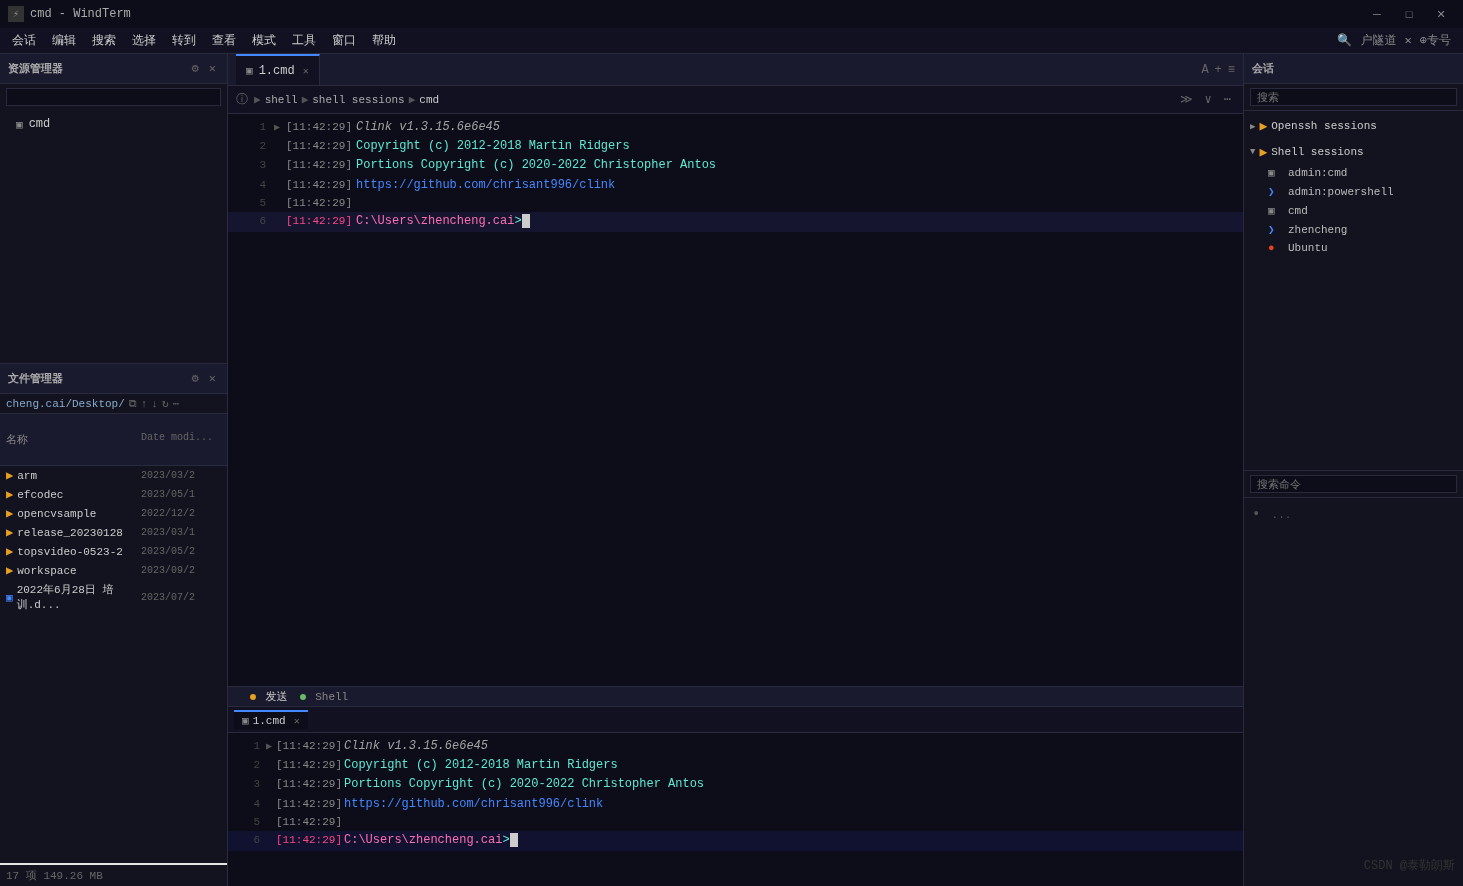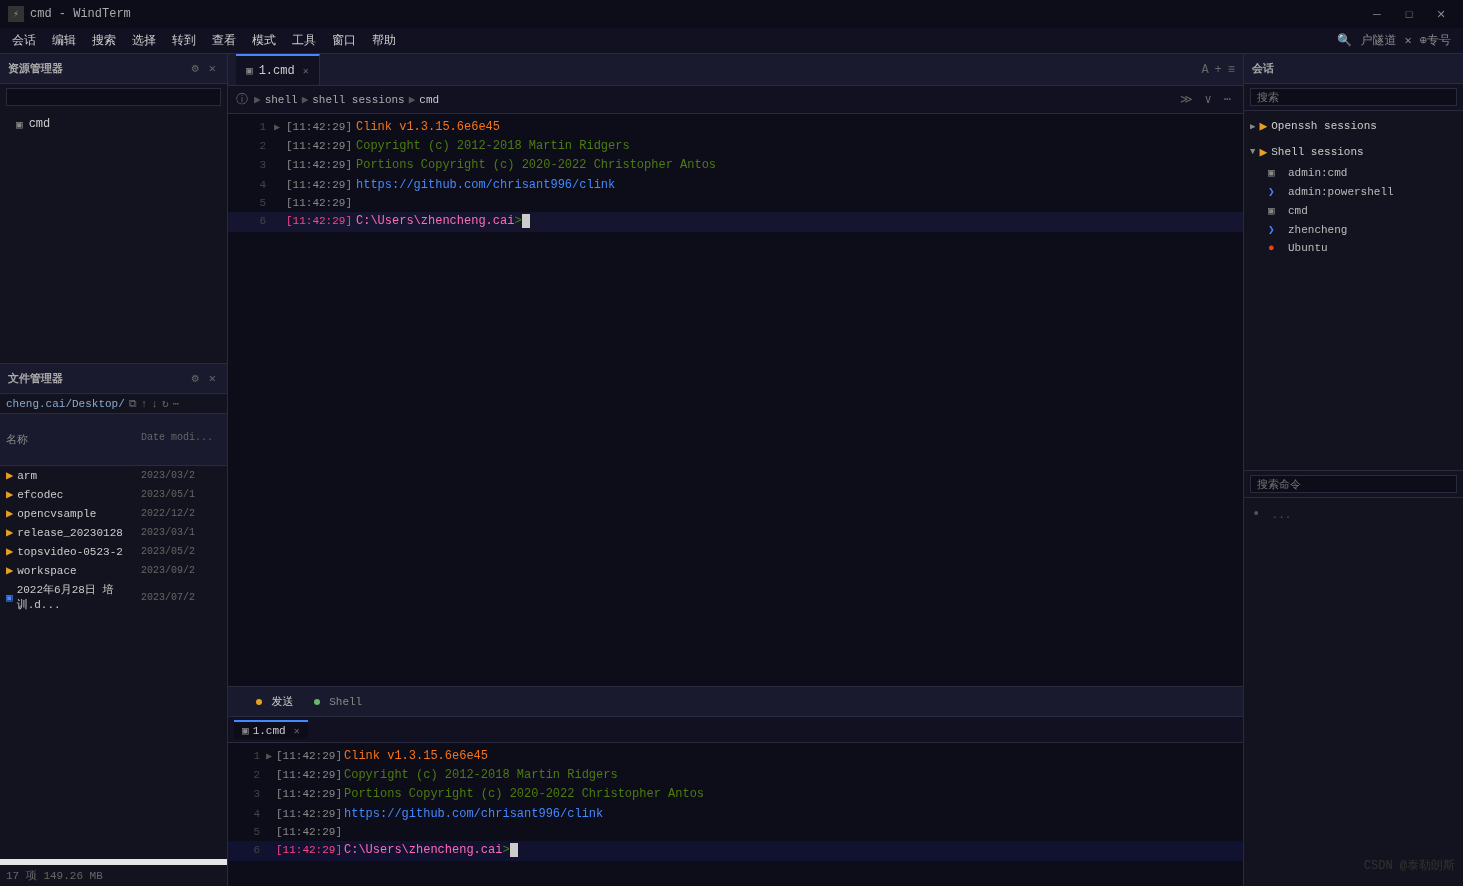--- a/index.html
+++ b/index.html
@@ -199,21 +199,21 @@
       font-size: 11px;
     }
     .fm-row .folder-icon { font-size: 12px; margin-right: 4px; }
     .fm-row-name { flex: 1; color: #ccc; }
     .fm-row-date { width: 80px; color: #666; font-size: 10px; }
 
     .fm-status {
       padding: 3px 6px;
       font-size: 11px;
       color: #666;
-      border-top: 6px solid #e5e5e5;
+      border-top: 2px solid #e5e5e5;
       background: #13131f;
       flex-shrink: 0;
     }
 
     
     .center-panel {
       flex: 1;
       display: flex;
       flex-direction: column;
       overflow: hidden;
@@ -313,24 +313,24 @@
       flex-shrink: 0;
     }
     .timestamp {
       color: #888;
       font-size: 11px;
       width: 70px;
       flex-shrink: 0;
     }
     .timestamp.active { color: #ff4488; }
     .line-content { flex: 1; }
-    .text-yellow { color: #f97316; }
+    .text-yellow { color: #a3a3a3; font-style: italic; }
     .text-blue { color: #4488ff; }
     .text-pink { color: #ff6eb4; }
-    .text-white { color: #4d7c0f; }
+    .text-white { color: #5eead4; }
     .cursor-block {
       display: inline-block;
       width: 8px;
       height: 14px;
       background: #ccc;
       vertical-align: text-bottom;
     }
 
     
     .bottom-section {
@@ -338,24 +338,23 @@
       display: flex;
       flex-direction: column;
       border-top: 1px solid #2a2a3e;
       background: #0d0d1a;
       flex-shrink: 0;
     }
     .bottom-tabs {
       display: flex;
       align-items: center;
       background: #1a1a2e;
-      height: 30px;
-      border-bottom: 1px solid #2a2a3e;
-      padding: 0 22px;
-      gap: 8px;
+      height: 20px;
+      border-bottom: 1px solid #2a2a3e;
+      padding: 0 16px;
       flex-shrink: 0;
     }
     .bottom-tab {
       font-size: 11px;
       color: #888;
       cursor: pointer;
       padding: 2px 6px;
     }
     .bottom-tab.active { color: #ccc; }
     .dot { width: 6px; height: 6px; border-radius: 50%; display: inline-block; margin-right: 3px; }

